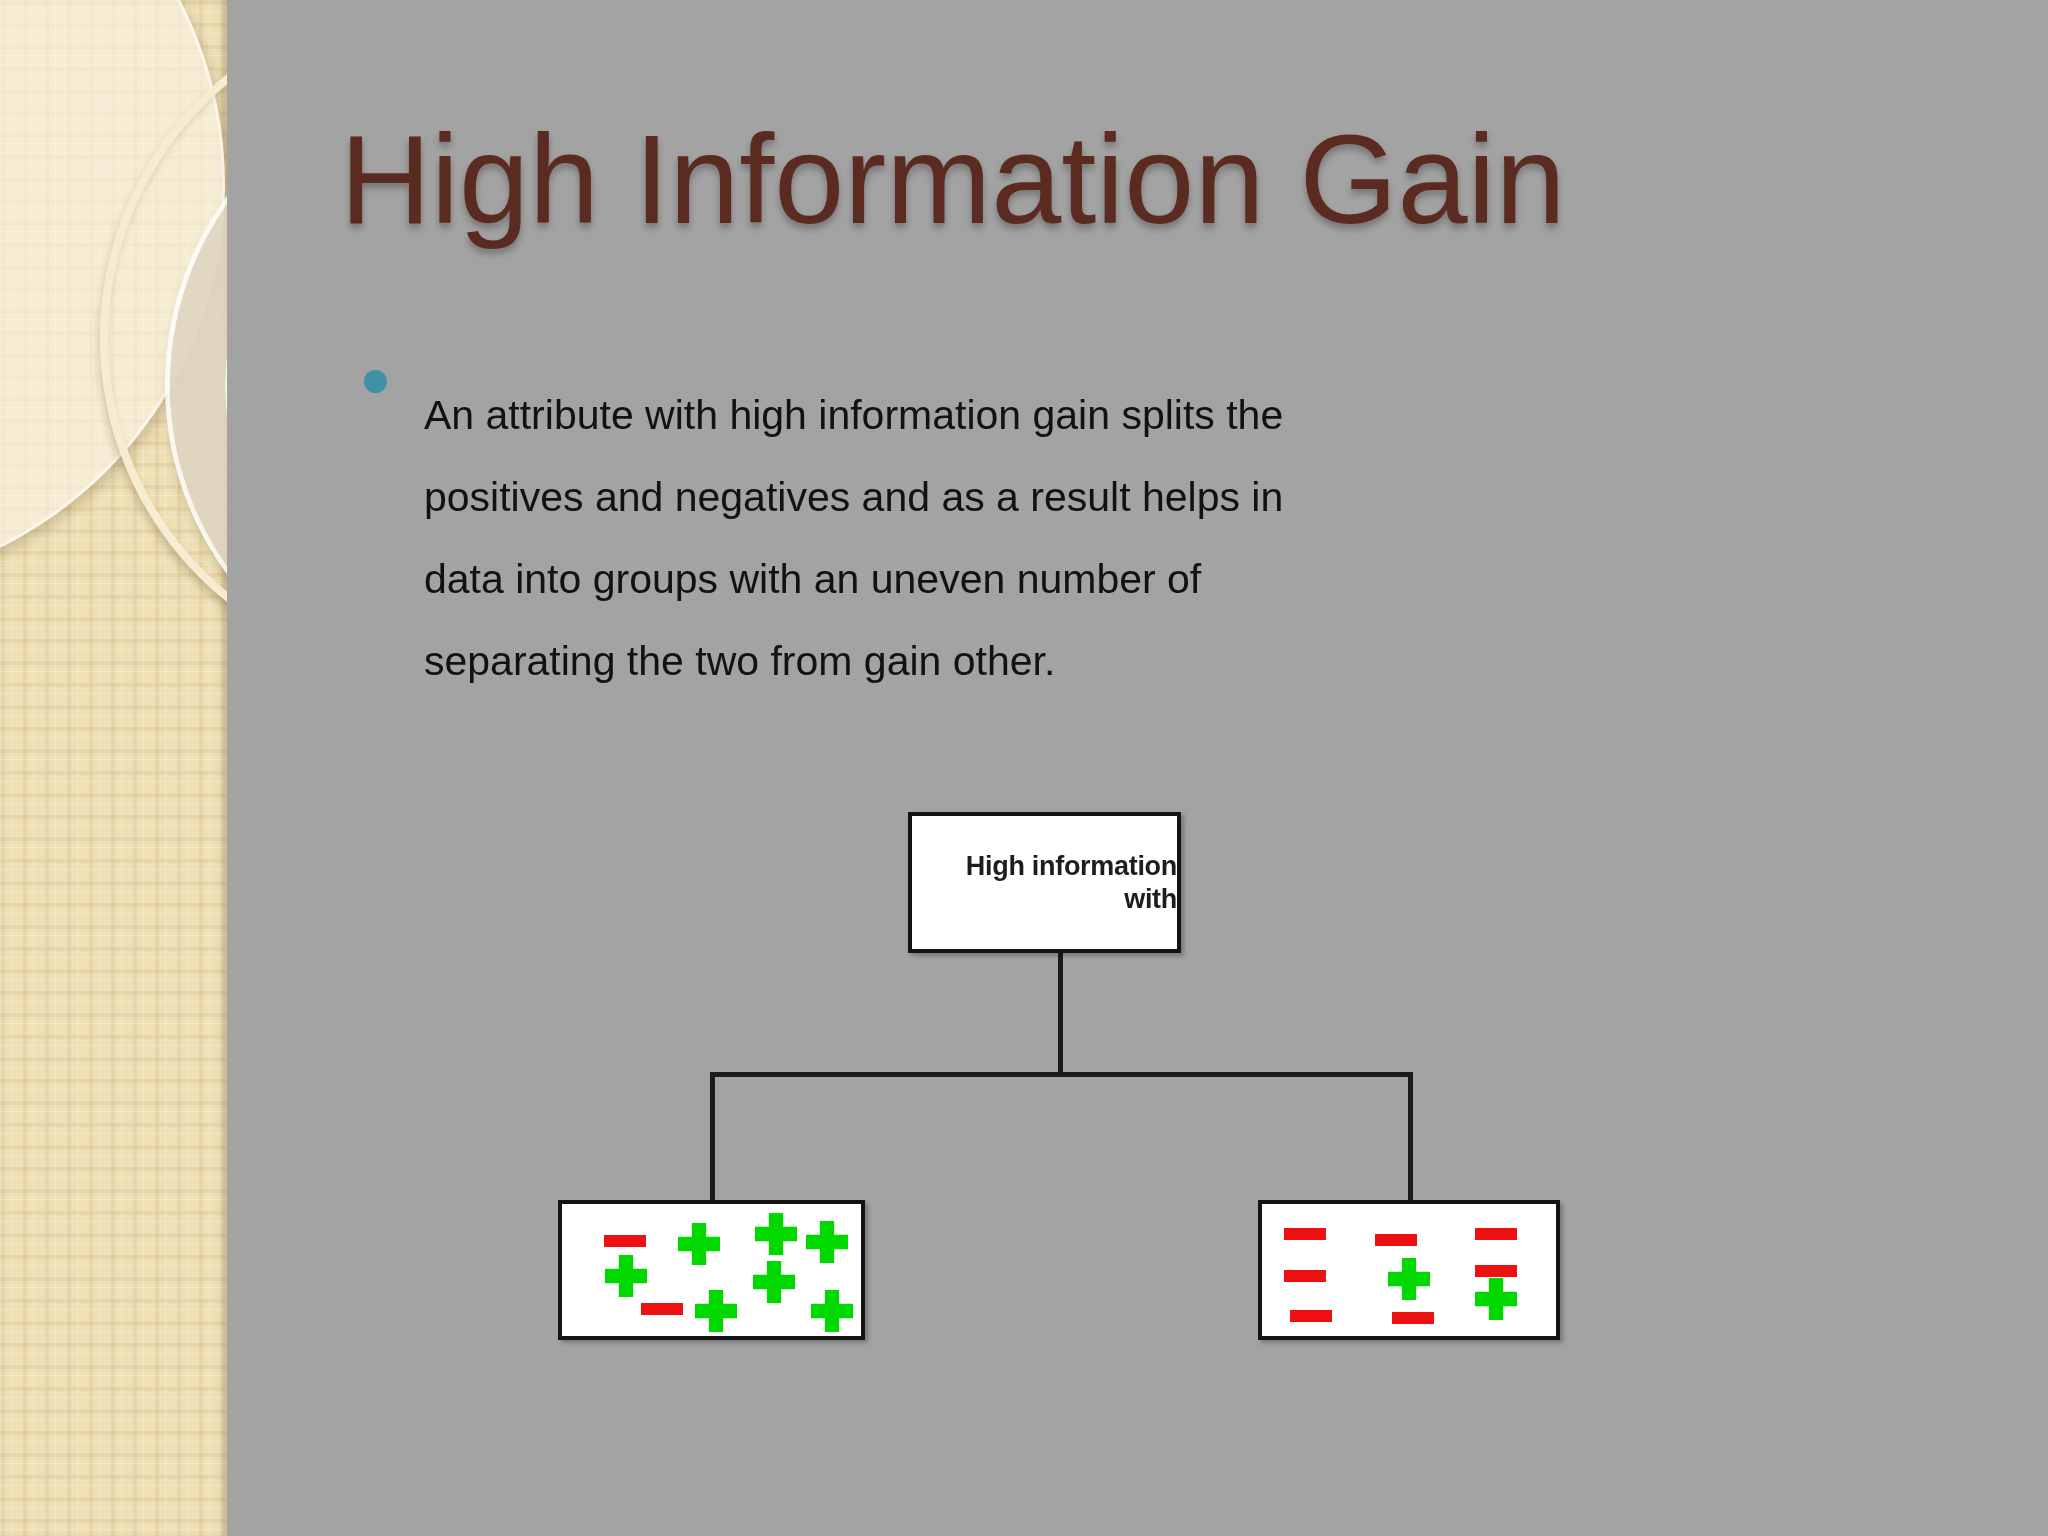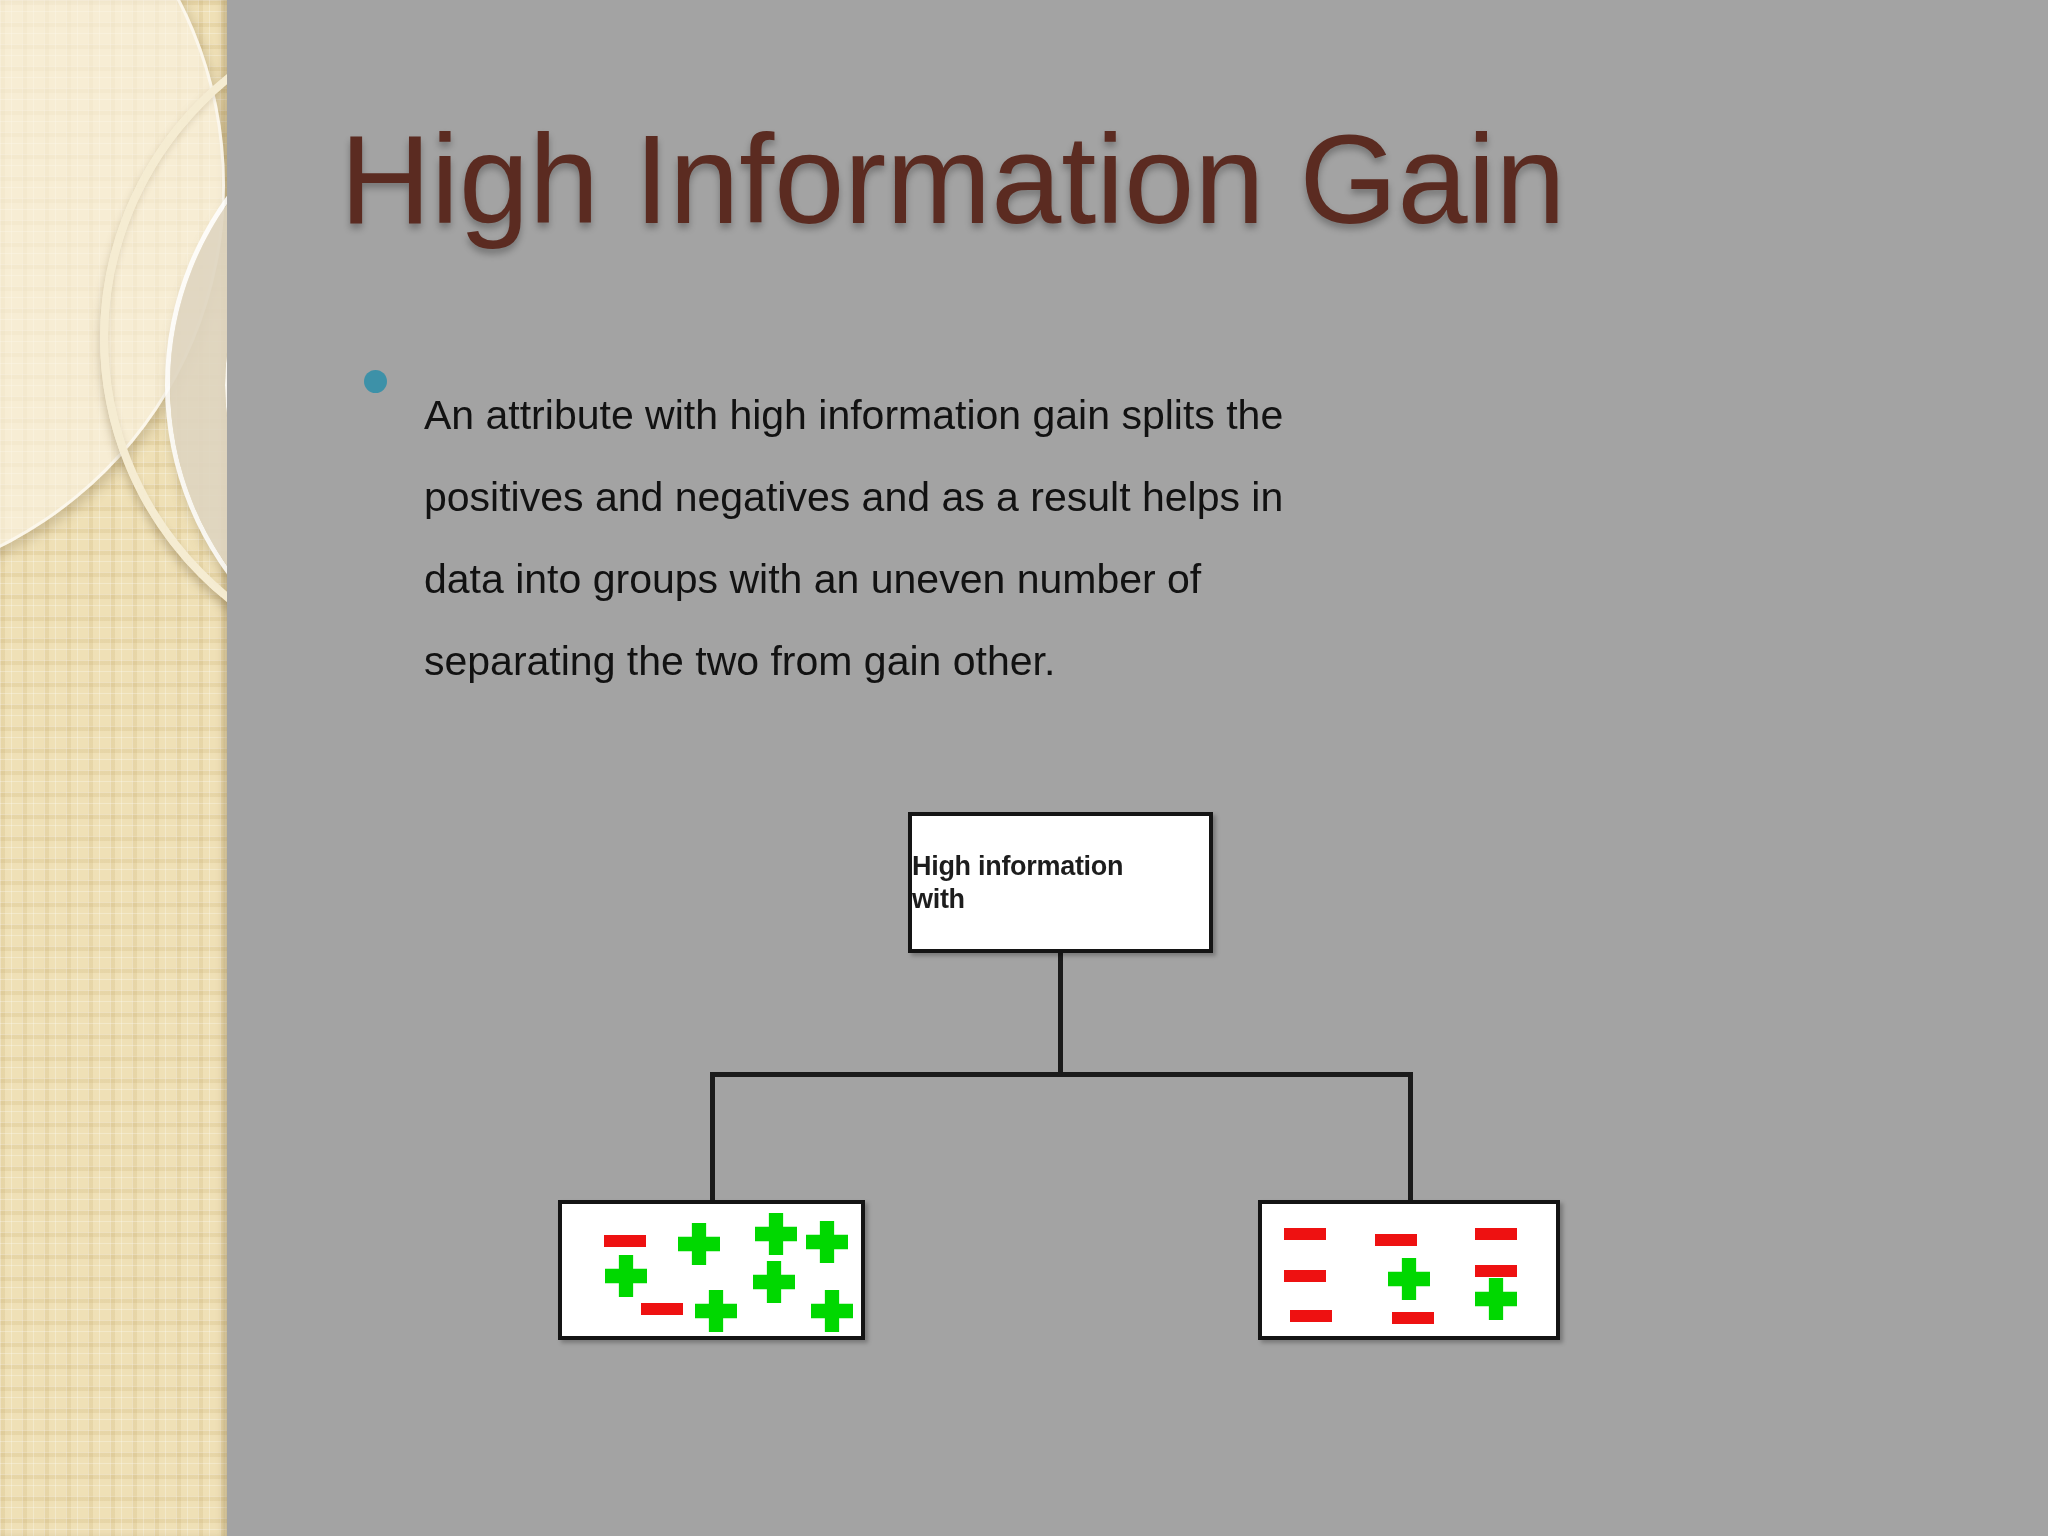--- a/index.html
+++ b/index.html
@@ -73,22 +73,22 @@
   .bullet-text .line{white-space:nowrap;}
 
   
   .node{
     position:absolute;
     background:#ffffff;
     border:4px solid #141414;
     box-shadow:3px 3px 4px rgba(0,0,0,.25);
     box-sizing:border-box;
   }
-  .root-node{left:908px;top:812px;width:305px;height:141px;
-    display:flex;flex-direction:column;justify-content:center;align-items:flex-start;}
+  .root-node{left:908px;top:812px;width:273px;height:141px;
+    display:flex;flex-direction:column;justify-content:center;align-items:flex-end;}
   .root-label{
     font-size:27px;line-height:33px;font-weight:bold;color:#1d1d1d;
     text-align:center;letter-spacing:-0.3px;
   }
   .leaf-left{left:558px;top:1200px;width:307px;height:140px;}
   .leaf-right{left:1258px;top:1200px;width:302px;height:140px;}
 
   .conn{position:absolute;background:#1b1b1b;}
   .conn-root-drop{left:1058px;top:950px;width:5px;height:126px;}
   .conn-horizontal{left:710px;top:1072px;width:703px;height:5px;}

